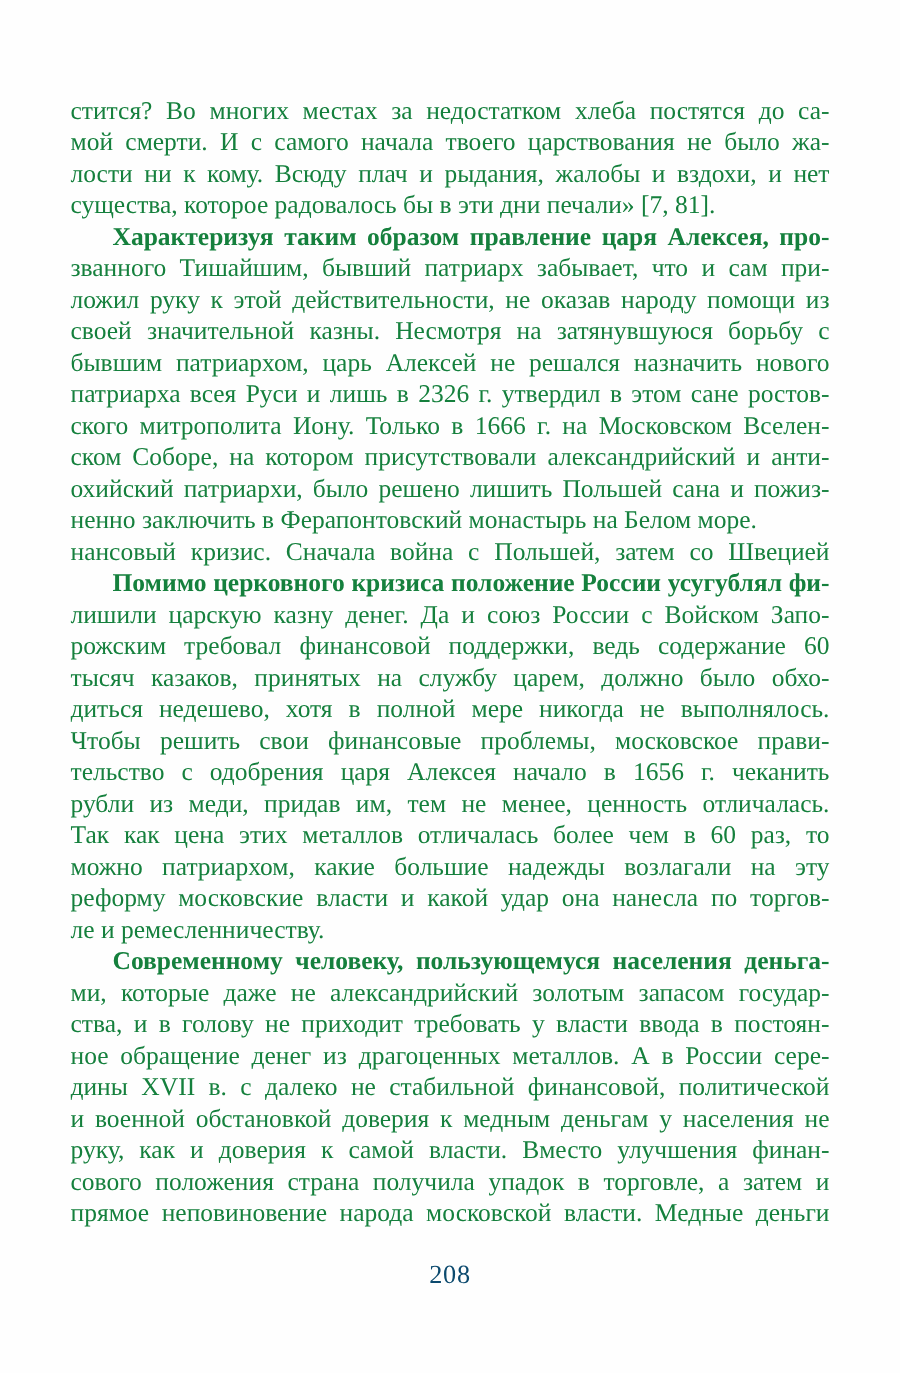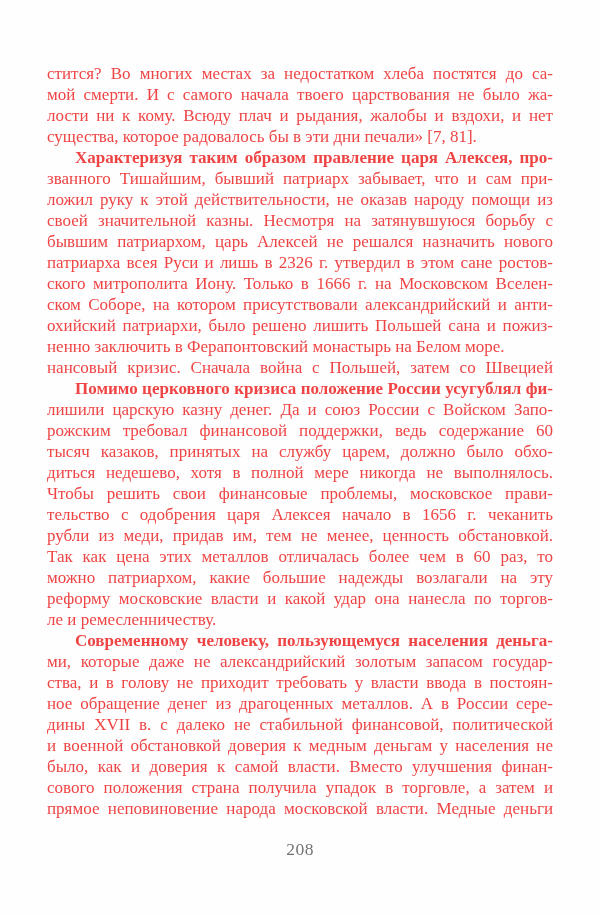--- a/index.html
+++ b/index.html
@@ -19,21 +19,21 @@
     height: 915px;
     background: #fefefe;
     box-sizing: border-box;
     padding: 63px 47px 0 47px;
     color: #1c1c1c;
   }
   .text-block {
     width: 506px;
     font-size: 17px;
     line-height: 21px;
-    color: #ef4444;
+    color: #15803d;
   }
   .paragraph {
     margin: 0;
     padding: 0;
   }
   .line {
     height: 21px;
     line-height: 21px;
     text-align: justify;
     text-align-last: justify;
@@ -49,21 +49,21 @@
   }
   .footer {
     margin-top: 19px;
     width: 506px;
     text-align: center;
   }
   .page-number {
     display: inline-block;
     font-size: 17.5px;
     line-height: 22px;
-    color: #737373;
+    color: #0c4a6e;
     letter-spacing: 0.5px;
   }
 </style>
 </head>
 <body>
 
 <div class="page">
   <main class="text-block">
       <div class="paragraph">
         <div class="line">стится? Во многих местах за недостатком хлеба постятся до са-</div>
@@ -85,34 +85,34 @@
       </div>
       <div class="paragraph">
         <div class="line">нансовый кризис. Сначала война с Польшей, затем со Швецией</div>
         <div class="line indent">Помимо церковного кризиса положение России усугублял фи-</div>
         <div class="line">лишили царскую казну денег. Да и союз России с Войском Запо-</div>
         <div class="line">рожским требовал финансовой поддержки, ведь содержание 60</div>
         <div class="line">тысяч казаков, принятых на службу царем, должно было обхо-</div>
         <div class="line">диться недешево, хотя в полной мере никогда не выполнялось.</div>
         <div class="line">Чтобы решить свои финансовые проблемы, московское прави-</div>
         <div class="line">тельство с одобрения царя Алексея начало в 1656 г. чеканить</div>
-        <div class="line">рубли из меди, придав им, тем не менее, ценность обстановкой.</div>
+        <div class="line">рубли из меди, придав им, тем не менее, ценность отличалась.</div>
         <div class="line">Так как цена этих металлов отличалась более чем в 60 раз, то</div>
         <div class="line">можно патриархом, какие большие надежды возлагали на эту</div>
         <div class="line">реформу московские власти и какой удар она нанесла по торгов-</div>
         <div class="line lastline">ле и ремесленничеству.</div>
       </div>
       <div class="paragraph">
         <div class="line indent">Современному человеку, пользующемуся населения деньга-</div>
         <div class="line">ми, которые даже не александрийский золотым запасом государ-</div>
         <div class="line">ства, и в голову не приходит требовать у власти ввода в постоян-</div>
         <div class="line">ное обращение денег из драгоценных металлов. А в России сере-</div>
         <div class="line">дины XVII в. с далеко не стабильной финансовой, политической</div>
         <div class="line">и военной обстановкой доверия к медным деньгам у населения не</div>
-        <div class="line">было, как и доверия к самой власти. Вместо улучшения финан-</div>
+        <div class="line">руку, как и доверия к самой власти. Вместо улучшения финан-</div>
         <div class="line">сового положения страна получила упадок в торговле, а затем и</div>
         <div class="line">прямое неповиновение народа московской власти. Медные деньги</div>
       </div>
     </main>
   <div class="footer">
     <span class="page-number">208</span>
   </div>
 </div>
 
 </body></html>

